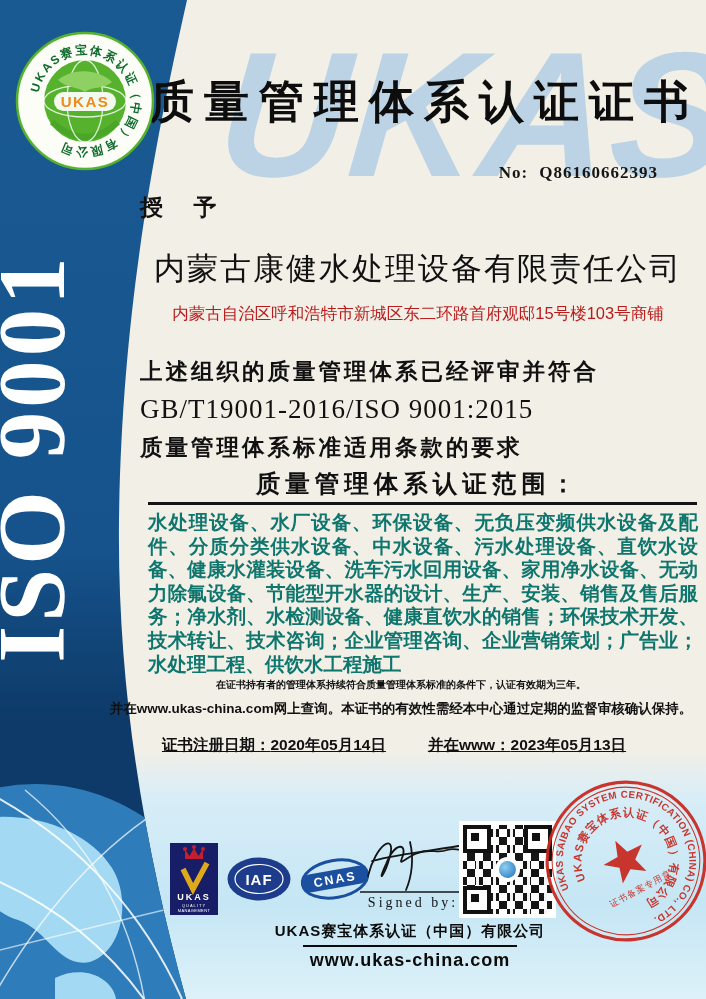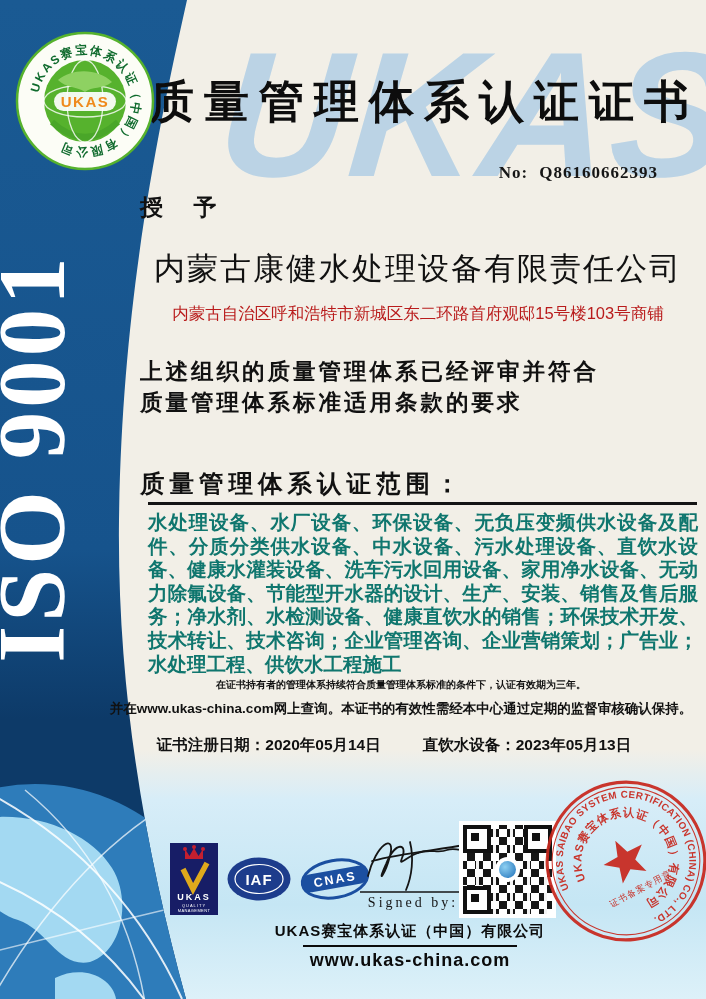--- a/index.html
+++ b/index.html
@@ -25,29 +25,29 @@
     font-weight:bold;font-size:17px;letter-spacing:1px;color:#161616;display:flex;gap:11px;}
   .awarded{position:absolute;left:140px;right:10px;top:192px;text-align:left;
     font-weight:bold;font-size:23px;letter-spacing:12px;}
   .company{position:absolute;left:140px;right:10px;top:248px;text-align:center;
     font-weight:normal;font-size:31px;letter-spacing:2px;font-family:"Liberation Serif",serif;}
   .address{position:absolute;left:140px;right:10px;top:303px;text-align:center;
     font-size:16.5px;color:#b91c1c;}
   .statement{position:absolute;left:140px;right:20px;top:356px;text-align:left;}
   .statement .l1,.statement .l3{font-weight:bold;font-size:22.5px;letter-spacing:3px;}
   .statement .l2{font-family:"Liberation Serif",serif;font-size:27px;letter-spacing:1px;margin:7px 0;}
-  .scope-h{position:absolute;left:140px;right:10px;top:467px;text-align:left;
+  .scope-h{position:absolute;left:140px;right:10px;top:467px;text-align:center;
     font-weight:bold;font-size:24.5px;letter-spacing:5px;}
   .scope-divider{position:absolute;left:148px;right:9px;top:502px;height:3px;background:#141414;}
   .scope-text{position:absolute;left:148px;right:8px;top:511px;font-weight:bold;font-size:19.5px;
     line-height:23.6px;text-align:justify;color:#0f766e;}
   .note1{position:absolute;left:96px;width:610px;top:678px;text-align:center;font-weight:bold;font-size:10px;}
   .note2{position:absolute;left:96px;width:610px;top:690px;text-align:center;font-weight:bold;font-size:13.5px;margin-top:10px;}
   .dates{position:absolute;left:84px;width:620px;top:735px;display:flex;justify-content:center;gap:42px;
-    font-weight:bold;font-size:15.5px;}
+    font-weight:bold;font-size:15.5px;text-decoration:underline;}
   .date-item{display:flex;}
   
   .ukas-mark{position:absolute;left:170px;top:843px;width:48px;height:72px;}
   .iaf-mark{position:absolute;left:226px;top:856px;width:66px;height:46px;}
   .cnas-mark{position:absolute;left:298px;top:854px;width:74px;height:50px;}
   .signature{position:absolute;left:352px;top:828px;width:118px;height:84px;}
   
   .qr{position:absolute;left:459px;top:821px;width:97px;height:97px;background-color:#fff;
     background-image:repeating-linear-gradient(90deg,rgba(255,255,255,.95) 0 3px,transparent 3px 17px),
       repeating-conic-gradient(#161616 0% 25%,#fff 0% 50%);
@@ -127,37 +127,38 @@
       <span>No:</span>
       <span>Q86160662393</span>
     </div>
 
     <div class="awarded">授 予</div>
     <div class="company">内蒙古康健水处理设备有限责任公司</div>
     <div class="address">内蒙古自治区呼和浩特市新城区东二环路首府观邸15号楼103号商铺</div>
 
     <div class="statement">
       <div class="l1">上述组织的质量管理体系已经评审并符合</div>
+      <div class="l2">GB/T19001-2016/ISO 9001:2015</div>
       <div class="l3">质量管理体系标准适用条款的要求</div>
     </div>
 
     <div class="scope-h">质量管理体系认证范围：</div>
     <div class="scope-divider"></div>
     <div class="scope-text">水处理设备、水厂设备、环保设备、无负压变频供水设备及配件、分质分类供水设备、中水设备、污水处理设备、直饮水设备、健康水灌装设备、洗车污水回用设备、家用净水设备、无动力除氟设备、节能型开水器的设计、生产、安装、销售及售后服务；净水剂、水检测设备、健康直饮水的销售；环保技术开发、技术转让、技术咨询；企业管理咨询、企业营销策划；广告业；水处理工程、供饮水工程施工</div>
 
     <div class="note1">在证书持有者的管理体系持续符合质量管理体系标准的条件下，认证有效期为三年。</div>
     <div class="note2">并在www.ukas-china.com网上查询。本证书的有效性需经本中心通过定期的监督审核确认保持。</div>
 
     <div class="dates">
       <div class="date-item">
         <span>证书注册日期：</span>
         <span>2020年05月14日</span>
       </div>
       <div class="date-item">
-        <span>直饮水设备：</span>
+        <span>并在www：</span>
         <span>2023年05月13日</span>
       </div>
     </div>
 
     <svg class="ukas-mark" viewBox="0 0 48 72">
       <rect x="0" y="0" width="48" height="72" fill="#171d66"></rect>
       <path d="M15,6 l4.5,7 4.5,-8 4.5,8 4.5,-7 v10 h-18 z" fill="#c41f2f"></path>
       <circle cx="15" cy="6" r="2" fill="#c41f2f"></circle>
         <circle cx="24" cy="4" r="2" fill="#c41f2f"></circle>
         <circle cx="33" cy="6" r="2" fill="#c41f2f"></circle>

